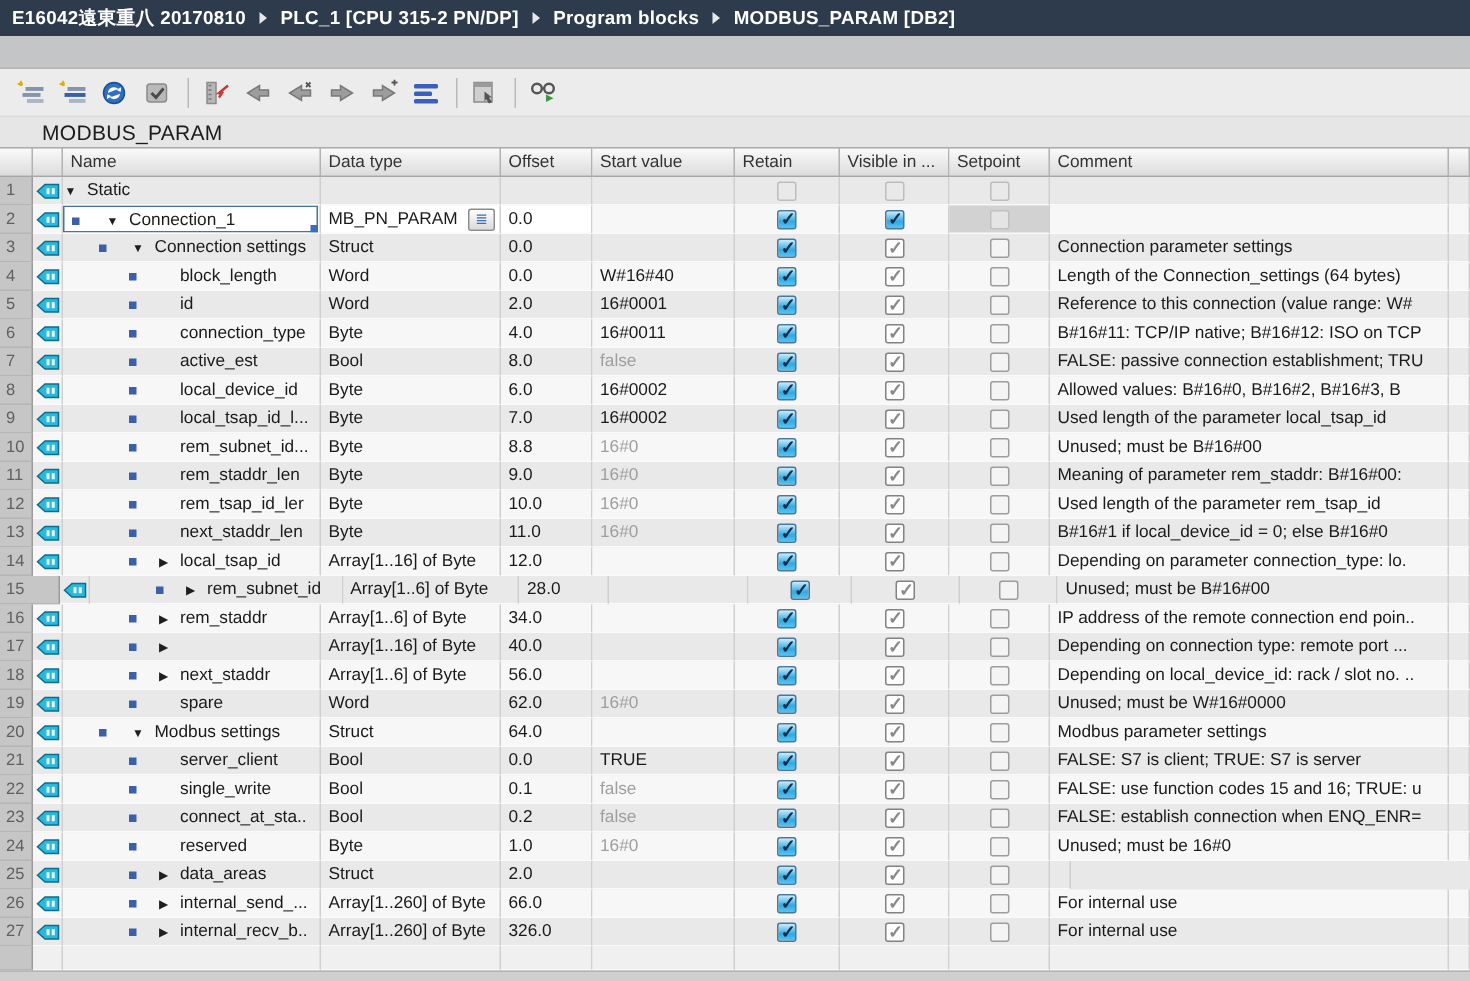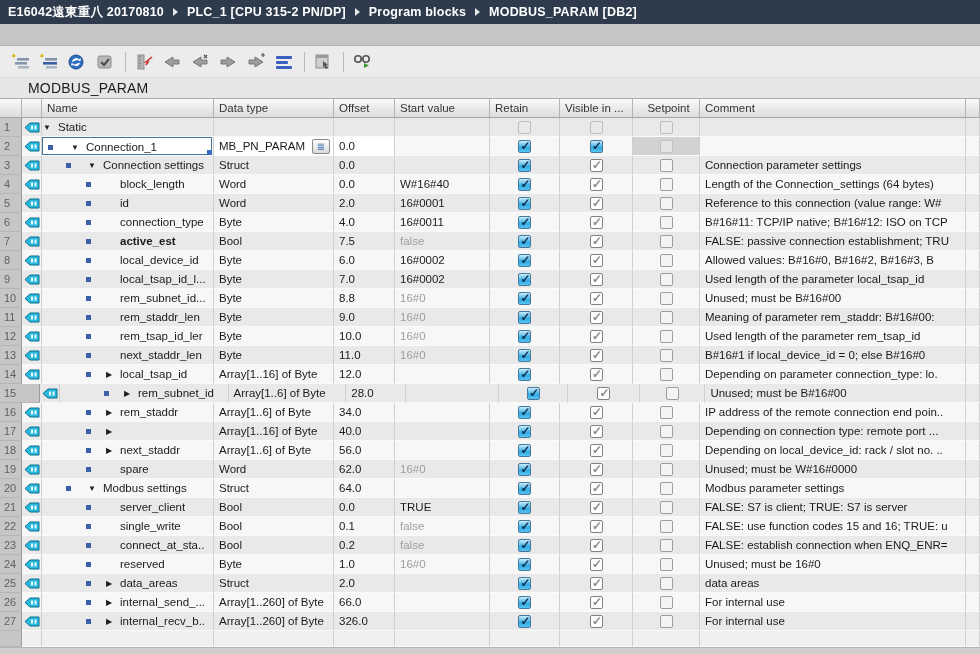--- a/index.html
+++ b/index.html
@@ -205,21 +205,21 @@
   <div class="grid">
     <div class="hdr">
         <div class="hcell" style="width: 22px;"></div>
         <div class="hcell" style="width: 20px;"></div>
         <div class="hcell" style="width: 172px;">Name</div>
         <div class="hcell" style="width: 120px;">Data type</div>
         <div class="hcell" style="width: 61px;">Offset</div>
         <div class="hcell" style="width: 95px;">Start value</div>
         <div class="hcell" style="width: 70px;">Retain</div>
         <div class="hcell" style="width: 73px;">Visible in ...</div>
-        <div class="hcell" style="width: 67px; text-align: center;">Setpoint</div>
+        <div class="hcell" style="width: 67px;">Setpoint</div>
         <div class="hcell" style="width: 266px;">Comment</div>
         <div class="hcell" style="width: 14px;"></div>
       </div>
     <div id="tbody">
         <div class="row odd">
           <div class="cell numcell" style="width: 22px;">1</div>
           <div class="cell iconcell" style="width: 20px;">
             <span>
               <svg width="16" height="11">
                 <path d="M1 5.5 L6 1 h9 v9 h-9 z" fill="#29b9dd" stroke="#0d6d8c"></path>
@@ -408,24 +408,24 @@
             <span>
               <svg width="16" height="11">
                 <path d="M1 5.5 L6 1 h9 v9 h-9 z" fill="#29b9dd" stroke="#0d6d8c"></path>
                 <rect x="7" y="3.5" width="2" height="4" fill="#eafaff"></rect>
                 <rect x="10.5" y="3.5" width="2" height="4" fill="#eafaff"></rect>
               </svg>
             </span>
           </div>
           <div class="cell namecell" style="width: 172px;">
             <span class="sq" style="left: 44px;"></span>
-            <span class="nm" style="left: 78px; font-weight: bold;">active_est</span>
+            <span class="nm" style="left: 78px;">active_est</span>
           </div>
           <div class="cell valcell" style="width: 120px;">Bool</div>
-          <div class="cell valcell" style="width: 61px;">7.5</div>
+          <div class="cell valcell" style="width: 61px;">8.0</div>
           <div class="cell valcell grayval" style="width: 95px;">false</div>
           <div class="cell cbcell" style="width: 70px;">
             <span class="cb cb-c"></span>
           </div>
           <div class="cell cbcell" style="width: 73px;">
             <span class="cb cb-cd"></span>
           </div>
           <div class="cell cbcell" style="width: 67px;">
             <span class="cb cb-u"></span>
           </div>
@@ -969,21 +969,20 @@
           <div class="cell valcell" style="width: 95px;"></div>
           <div class="cell cbcell" style="width: 70px;">
             <span class="cb cb-c"></span>
           </div>
           <div class="cell cbcell" style="width: 73px;">
             <span class="cb cb-cd"></span>
           </div>
           <div class="cell cbcell" style="width: 67px;">
             <span class="cb cb-u"></span>
           </div>
-          <div class="cell valcell" style="width: 266px;">data areas</div>
           <div class="cell " style="width: 14px;"></div>
         </div>
         <div class="row even">
           <div class="cell numcell" style="width: 22px;">26</div>
           <div class="cell iconcell" style="width: 20px;">
             <span>
               <svg width="16" height="11">
                 <path d="M1 5.5 L6 1 h9 v9 h-9 z" fill="#29b9dd" stroke="#0d6d8c"></path>
                 <rect x="7" y="3.5" width="2" height="4" fill="#eafaff"></rect>
                 <rect x="10.5" y="3.5" width="2" height="4" fill="#eafaff"></rect>

